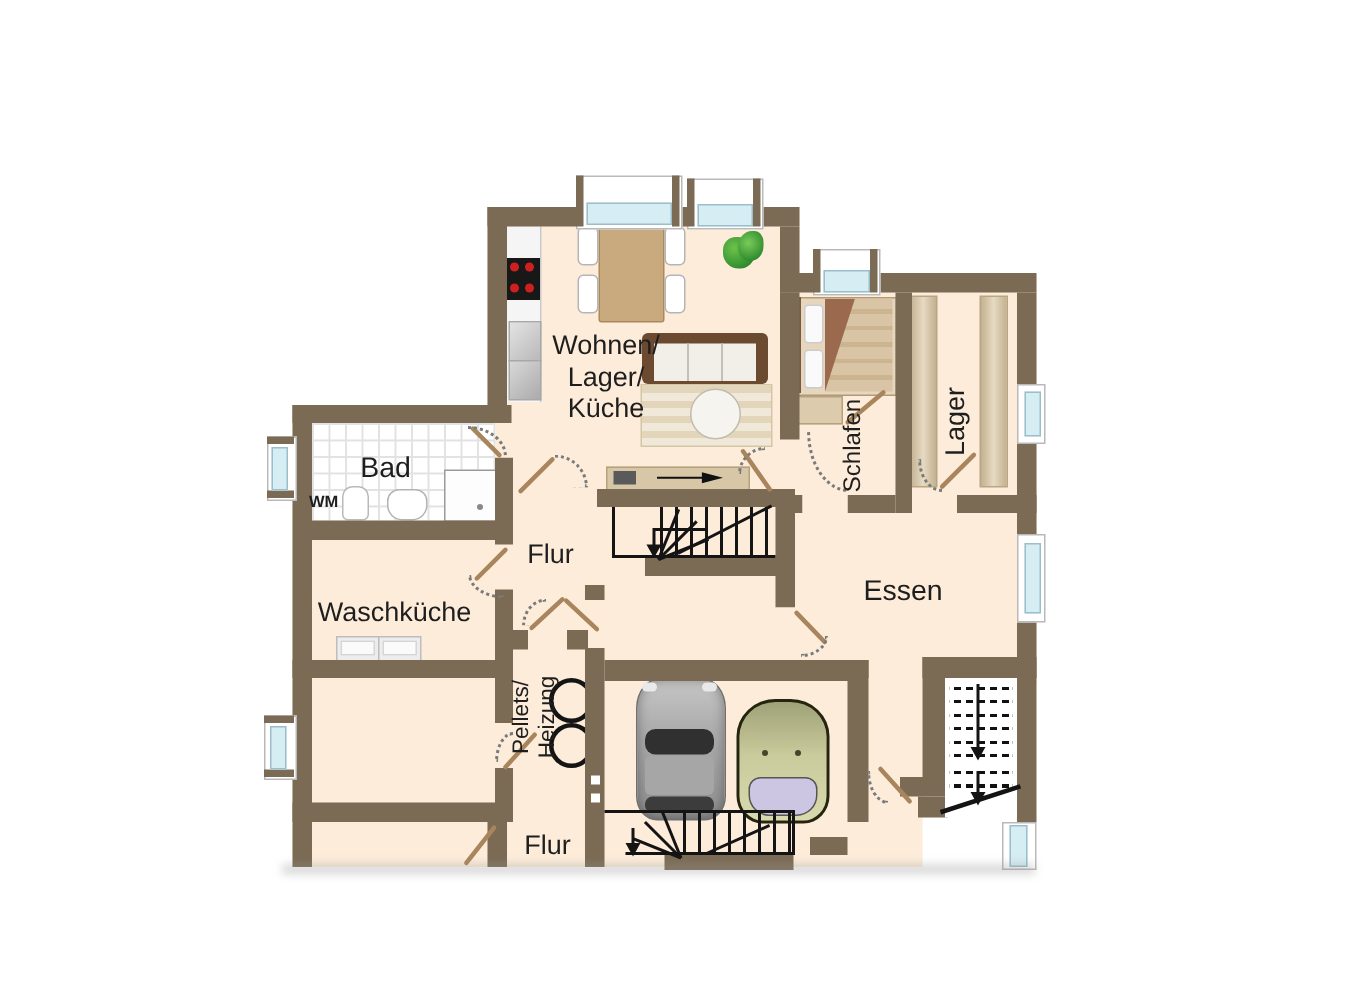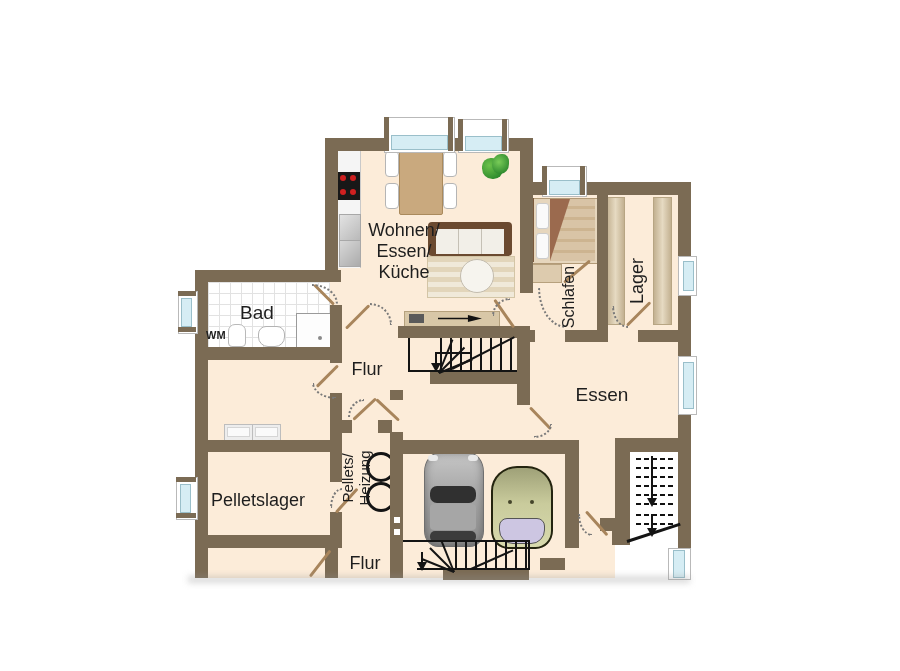--- a/index.html
+++ b/index.html
@@ -264,29 +264,29 @@
     <div class="dashline" style="left:3px;top:62px;width:42px;height:18px;"></div>
     <div class="blackline" style="left:21px;top:62px;width:2px;height:16px;"></div>
     <div class="tri-down" style="left:17px;top:76px;"></div>
     <div class="blackline" style="left:-3px;top:88px;width:56px;height:3px;transform:rotate(-18deg);transform-origin:0 50%;"></div>
   </div>
 
   <div class="abs" style="left:188px;top:576px;width:502px;height:7px;background:rgba(150,150,150,.35);filter:blur(3px);"></div>
 
   <div class="lbl" style="left:343px;top:220px;width:122px;line-height:21px;">
     <span>Wohnen/</span><br>
-    <span>Essen/</span><br>
+    <span>Lager/</span><br>
     <span>Küche</span>
   </div>
   <div class="vwrap" style="left:569px;top:297px;">Schlafen</div>
   <div class="vwrap" style="left:637px;top:281px;font-size:18px;">Lager</div>
   <div class="lbl" style="left:236px;top:302px;width:42px;font-size:19px;">Bad</div>
   <div class="lbl" style="left:206px;top:329px;font-size:11px;font-weight:bold;">WM</div>
   <div class="lbl" style="left:341px;top:359px;width:52px;">Flur</div>
-  <div class="lbl" style="left:197px;top:490px;width:122px;">Pelletslager</div>
+  <div class="lbl" style="left:202px;top:398px;width:122px;">Waschküche</div>
   <div class="vwrap" style="left:356px;top:478px;font-size:15px;line-height:17px;">
     <span>Pellets/</span><br>
     <span>Heizung</span>
   </div>
   <div class="lbl" style="left:562px;top:384px;width:80px;font-size:19px;">Essen</div>
   <div class="lbl" style="left:339px;top:553px;width:52px;">Flur</div>
 
 </div>
 
 </body></html>

